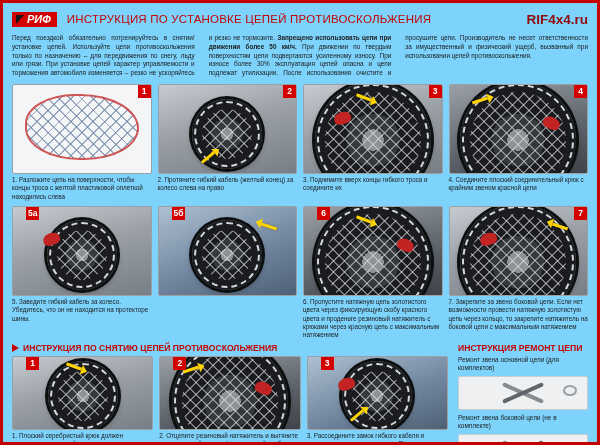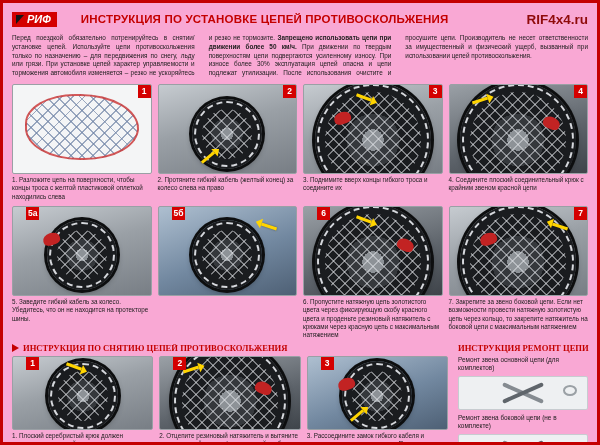--- a/index.html
+++ b/index.html
@@ -1,30 +1,30 @@
 <!DOCTYPE html>
 <html><head>
 <meta charset="utf-8">
 <style>
   html,body { margin:0; padding:0; background:#e8e8e8; }
   .sheet {
     width:600px; height:445px; box-sizing:border-box;
-    border:3px solid #c40000; background:#f9a8d4;
+    border:3px solid #c40000; background:#7dd3fc;
     padding:6px 9px 5px; position:relative; overflow:hidden;
     font-family:"Liberation Sans", sans-serif; color:#222;
   }
   
   header { display:flex; align-items:center; gap:8px; height:20px; }
   .logo {
     background:#d40000; color:#fff; font-weight:bold; font-style:italic;
     font-size:11px; padding:2px 6px 2px 4px; display:flex; align-items:center; gap:3px;
     flex:0 0 auto; line-height:1;
   }
   .logo-flag { width:0; height:0; border-top:9px solid #151515; border-right:8px solid transparent; }
-  h1 { margin:16px; flex:1; font-size:11.5px; font-weight:bold; color:#c40000; letter-spacing:.2px; white-space:nowrap; }
+  h1 { margin:2px; flex:1; font-size:11.5px; font-weight:normal; color:#c40000; letter-spacing:.2px; white-space:nowrap; }
   .site { font-size:13.5px; font-weight:bold; color:#8f0b0b; flex:0 0 auto; }
   
   .intro {
     margin:5px 0 6px; column-count:3; column-gap:14px;
     font-size:6.4px; line-height:1.38; text-align:justify; color:#1c1c1c;
   }
   .intro strong { font-weight:bold; }
   
   .grid { display:grid; gap:5px 6px; }
   .grid.install { grid-template-columns:repeat(4,1fr); margin-bottom:3px; }
@@ -76,21 +76,21 @@
   .arrow--a { left:16%; top:16%; transform:rotate(-18deg); }
   .arrow--b { right:14%; top:20%; transform:rotate(198deg); }
   .arrow--c { left:38%; top:12%; transform:rotate(20deg); }
   .arrow--d { left:30%; bottom:16%; transform:rotate(-40deg); }
   
   .glove { position:absolute; width:17px; height:12px; background:#c22323; border-radius:55% 55% 40% 40%; transform:rotate(-18deg); z-index:2; }
   .glove--a { left:22%; top:30%; }
   .glove--b { right:20%; top:36%; transform:rotate(22deg); }
   
   .section-row, .bottom { display:grid; grid-template-columns:1fr 130px; gap:10px; }
-  .section-row { margin:3px 0 3px; align-items:center;font-family:Liberation Serif, serif; }
+  .section-row { margin:3px 0 3px; align-items:center; }
   .section-title { color:#c40000; font-weight:bold; font-size:8.6px; display:flex; align-items:center; gap:4px; white-space:nowrap; }
   .tri { width:0; height:0; border-left:7px solid #c40000; border-top:4.5px solid transparent; border-bottom:4.5px solid transparent; flex:0 0 auto; }
   .grid.removal-steps { grid-template-columns:repeat(3,1fr); }
   
   .repair-item { margin-bottom:4px; }
   .repair-label { font-size:6.4px; line-height:1.35; color:#1c1c1c; }
   .tools { position:relative; height:32px; background:#eef0f2; border:1px solid #c7ccd0; margin-top:3px; border-radius:2px; overflow:hidden; }
   .tools::before, .tools::after {
     content:""; position:absolute; left:50%; top:50%; width:44px; height:4px; border-radius:2px;
   }

